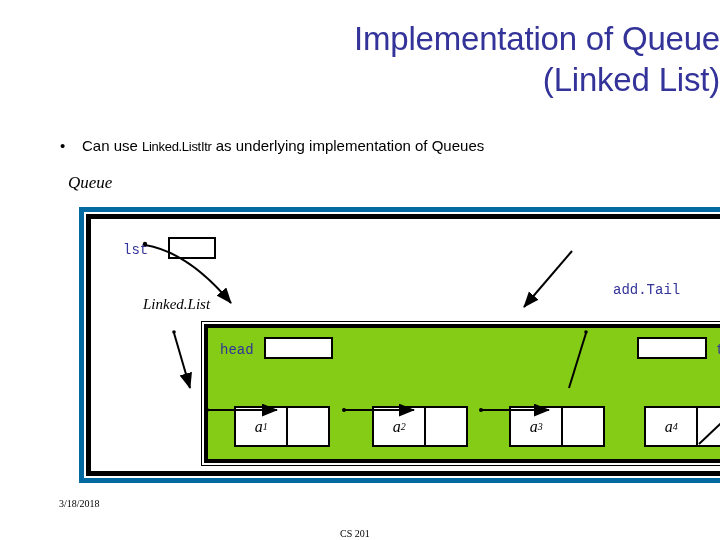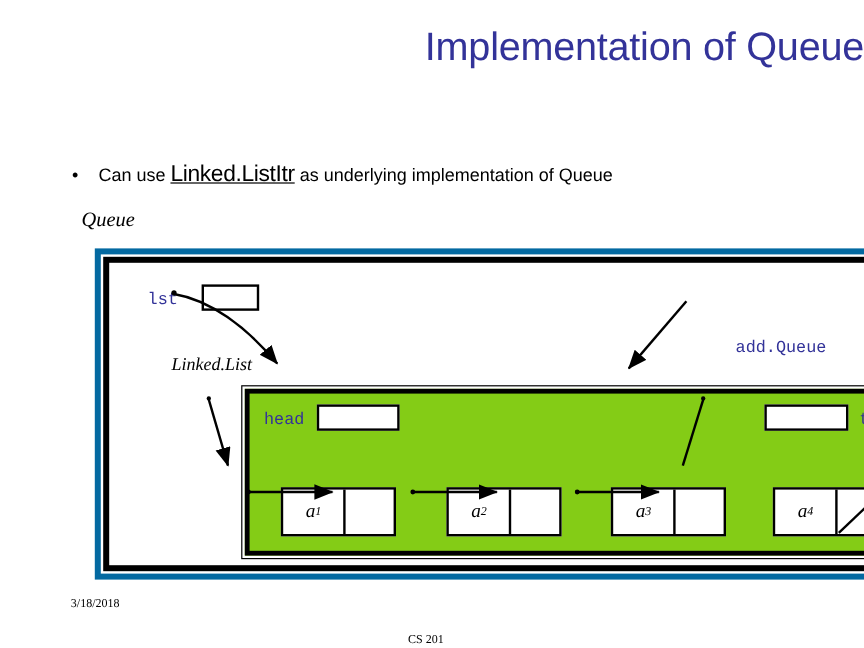--- a/index.html
+++ b/index.html
@@ -44,23 +44,22 @@
   }
   #bullet-row .bullet-dot {
     display: inline-block;
     width: 22px;
     font-size: 15px;
     color: #000;
   }
   #bullet-row .btext { font-family: "Liberation Sans", sans-serif; }
   #bullet-row .code-inline {
     font-family: "Liberation Sans", sans-serif;
-    font-size: 19px;
+    font-size: 13px;
     letter-spacing: -0.3px;
-    text-decoration: underline;
   }
 
   
   #queue-caption {
     position: absolute;
     left: 42px;
     top: 173px;
     font-family: "Liberation Serif", serif;
     font-style: italic;
     font-size: 17px;
@@ -189,37 +188,38 @@
   #footer-date { left: 59px; top: 498px; }
   #footer-course { left: 340px; top: 528px; }
 </style>
 </head>
 <body>
 
 <div id="slide">
 
   <div id="title-block">
     <span class="tline">Implementation of Queue</span>
+    <span class="tline">(Linked List)</span>
   </div>
 
   <div id="bullet-row">
-    <span class="bullet-dot">•</span><span class="btext">Can use </span><span class="code-inline">Linked.ListItr</span><span class="btext"> as underlying implementation of Queue</span>
+    <span class="bullet-dot">•</span><span class="btext">Can use </span><span class="code-inline">Linked.ListItr</span><span class="btext"> as underlying implementation of Queues</span>
   </div>
 
   <div id="queue-caption">Queue</div>
 
   <div id="queue-frame">
     <div id="queue-frame-inner-edge">
 
       <div class="code-label" style="left:32px; top:23px;">lst</div>
       <div class="ptr-box" style="left:77px; top:18px; width:48px; height:22px;"></div>
 
       <div class="serif-cap" style="left:52px; top:77px;">Linked.List</div>
 
-      <div class="code-label" style="left:522px; top:63px;">add.Queue</div>
+      <div class="code-label" style="left:522px; top:63px;">add.Tail</div>
 
       <div id="list-frame">
         <div id="list-frame-inner-edge">
 
           <div class="code-label" style="left:12px; top:14px;">head</div>
           <div class="ptr-box" style="left:56px; top:9px; width:69px; height:22px;"></div>
 
           <div class="ptr-box" style="left:429px; top:9px; width:70px; height:22px;"></div>
           <div class="code-label" style="left:508px; top:14px;">tail</div>
 

